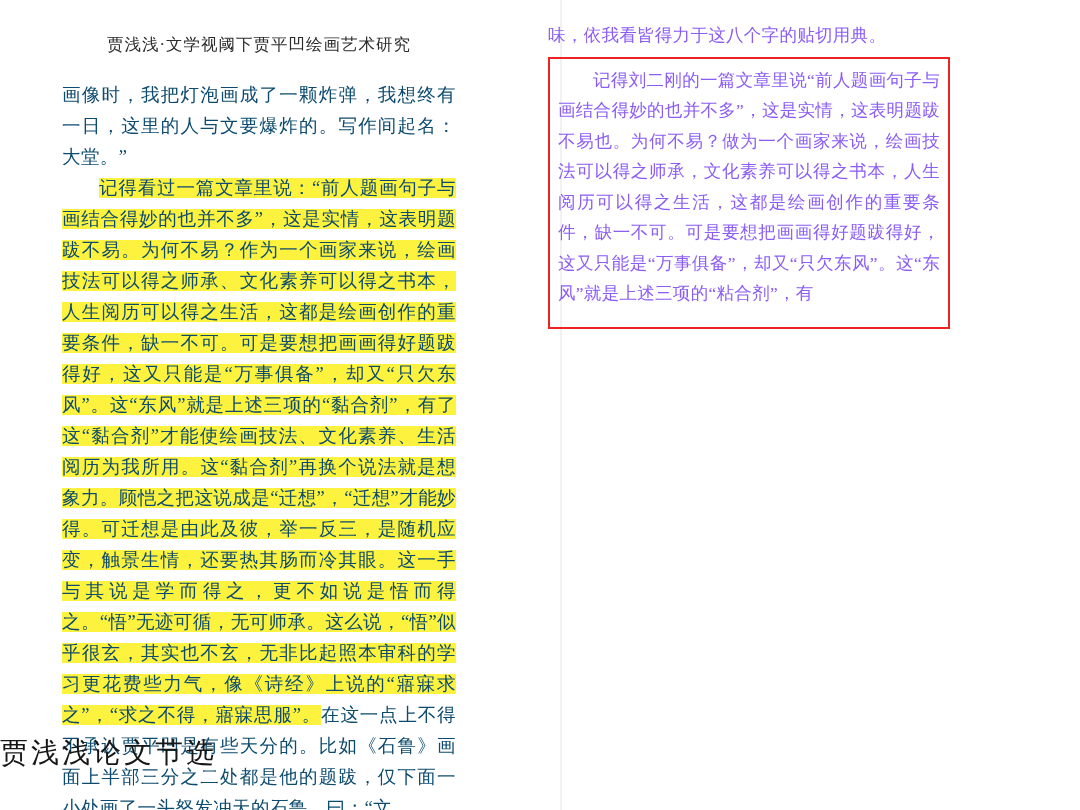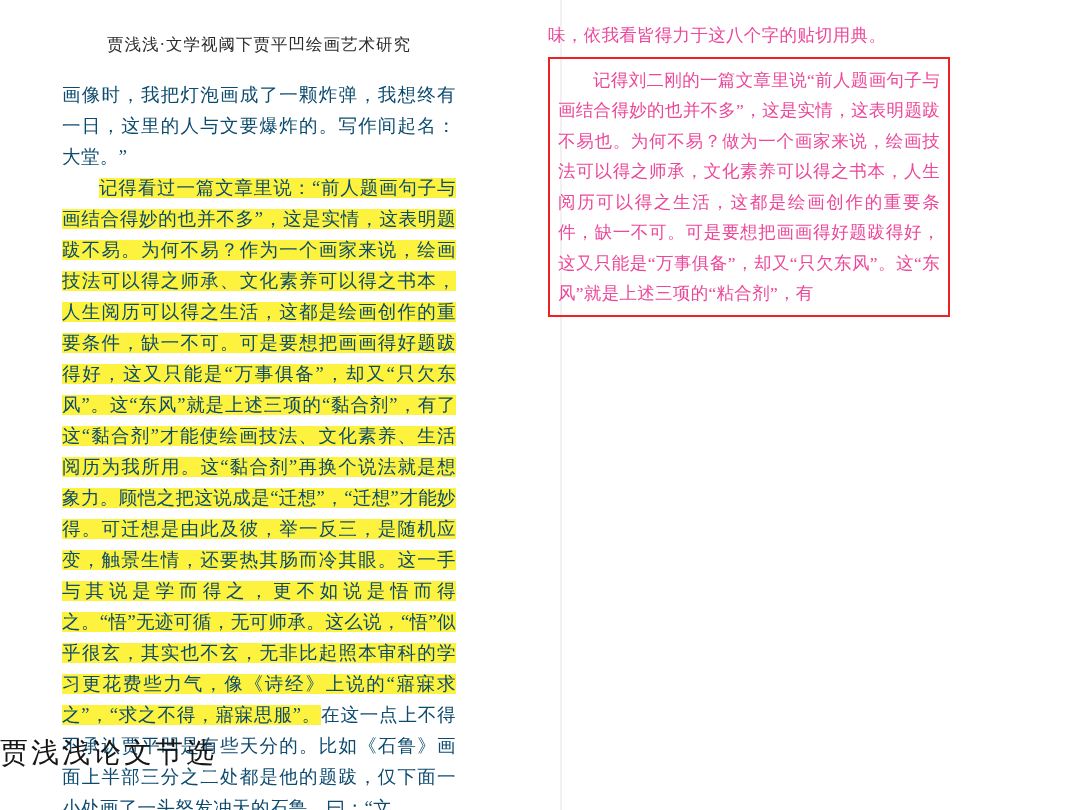--- a/index.html
+++ b/index.html
@@ -59,27 +59,27 @@
     text-indent: 2em;
   }
   .hl {
     background: #fdf33f;
     box-decoration-break: clone;
     -webkit-box-decoration-break: clone;
   }
   .right-body {
     font-size: 17.5px;
     line-height: 30.5px;
-    color: #ec4899;
+    color: #8b5cf6;
     text-align: justify;
     letter-spacing: 0.3px;
   }
   .boxed {
     border: 2px solid #ee2222;
-    padding: 6px 8px 6px 8px;
+    padding: 6px 8px 18px 8px;
     margin: 6px 0 10px 0;
   }
   .boxed.second {
     margin-top: 18px;
   }
   .caption-row {
     position: absolute;
     left: 0;
     right: 0;
     bottom: 38px;

